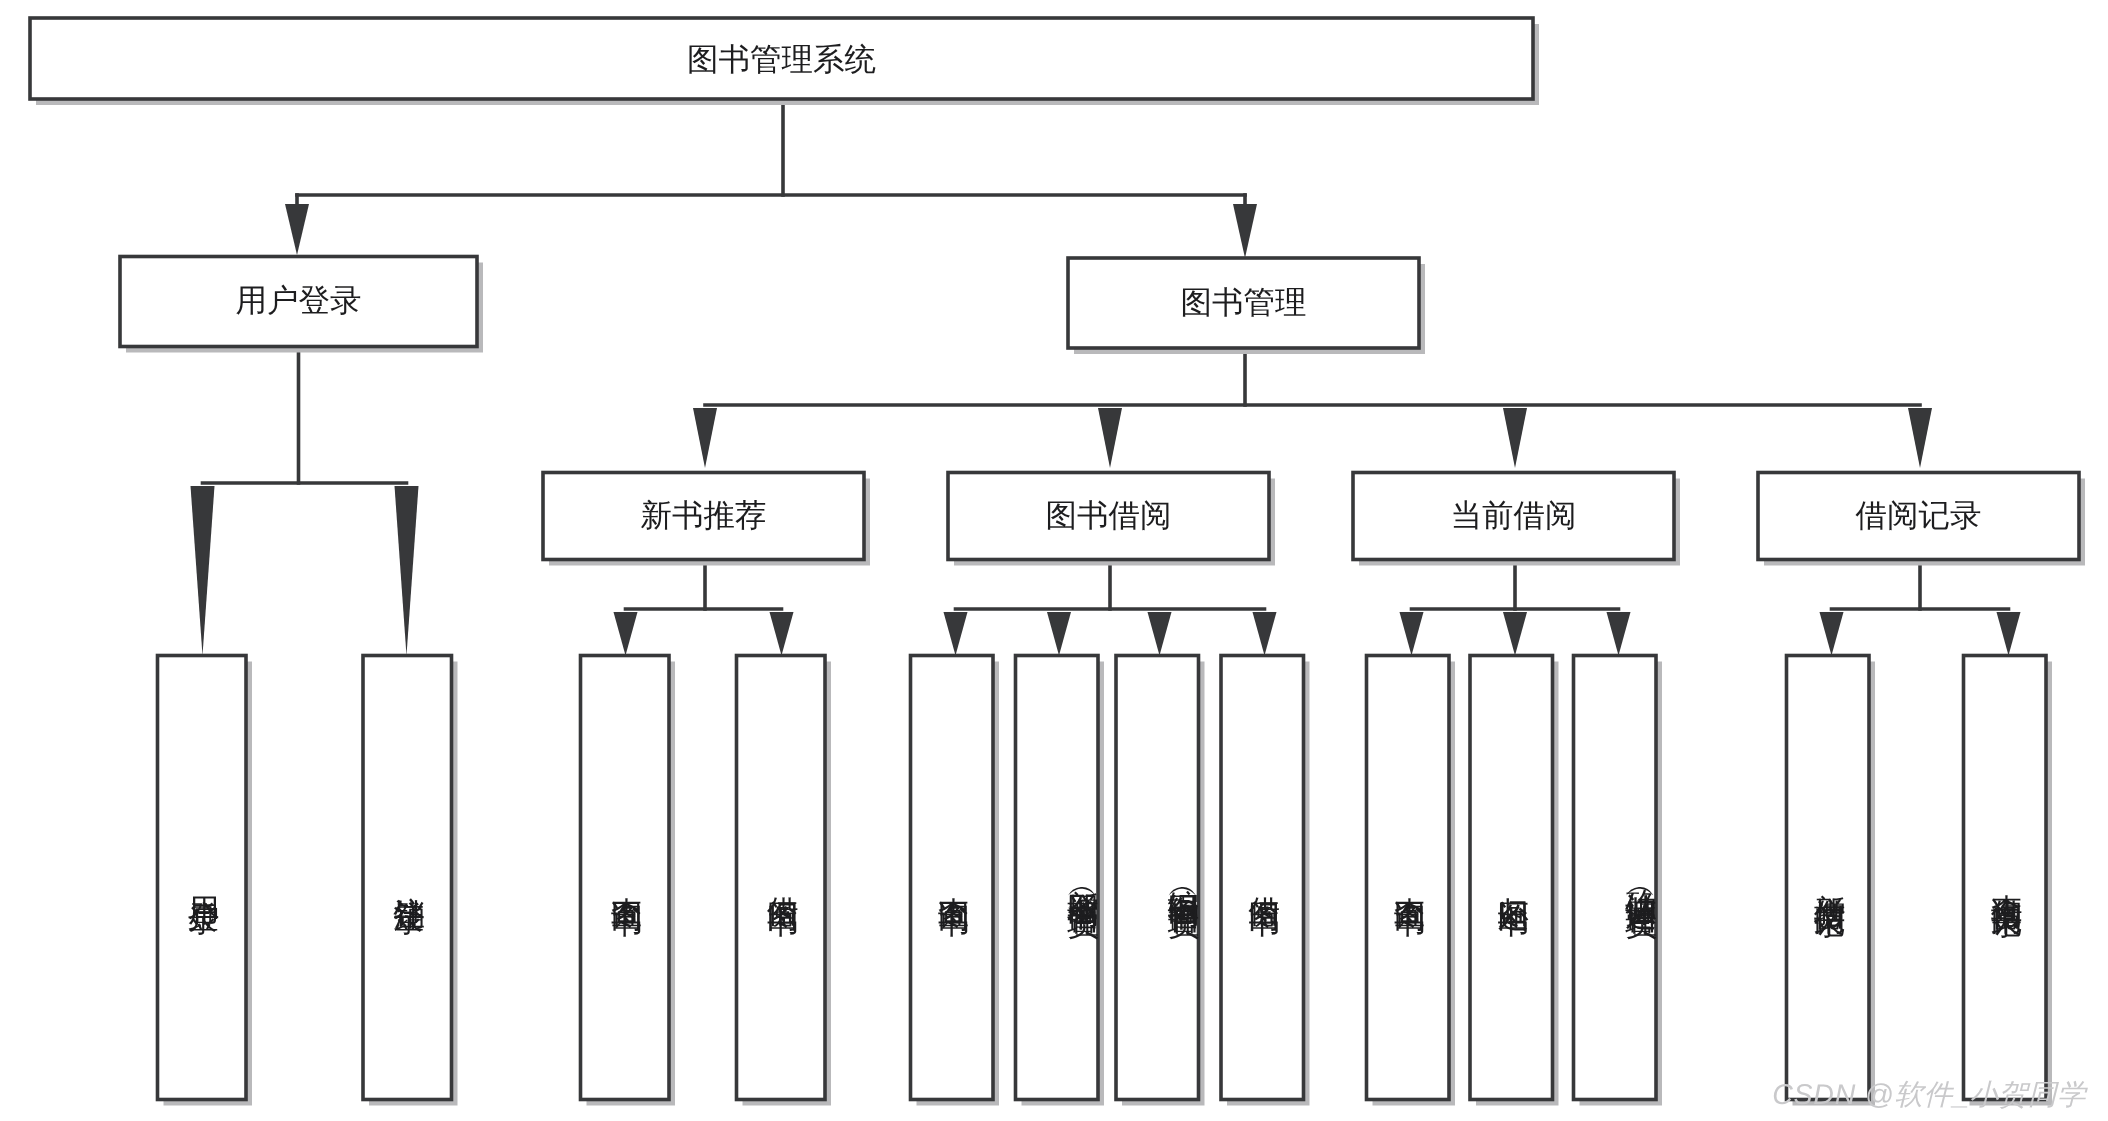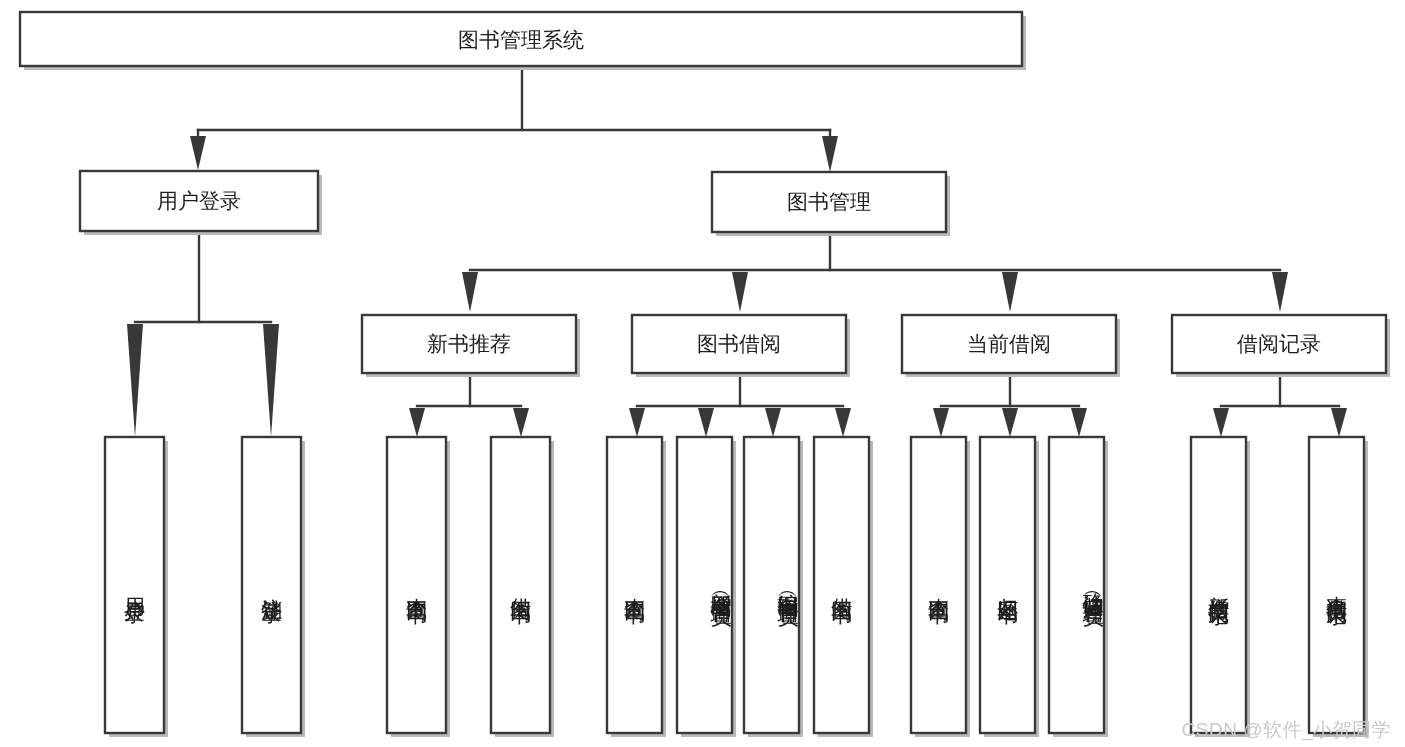--- a/index.html
+++ b/index.html
@@ -69,20 +69,21 @@
   }
   .watermark {
     position: absolute;
     right: 14px;
     bottom: 4px;
     font-family: "Liberation Sans", "DejaVu Sans", sans-serif;
     font-size: 19px;
     color: #c9c9cb;
     letter-spacing: 0.5px;
     white-space: nowrap;
+    font-style: italic;
   }
 </style>
 </head>
 <body>
 
 <div id="diagram-root">
 
   <svg id="flowchart" viewBox="0 0 1405 747">
 
     <g>

